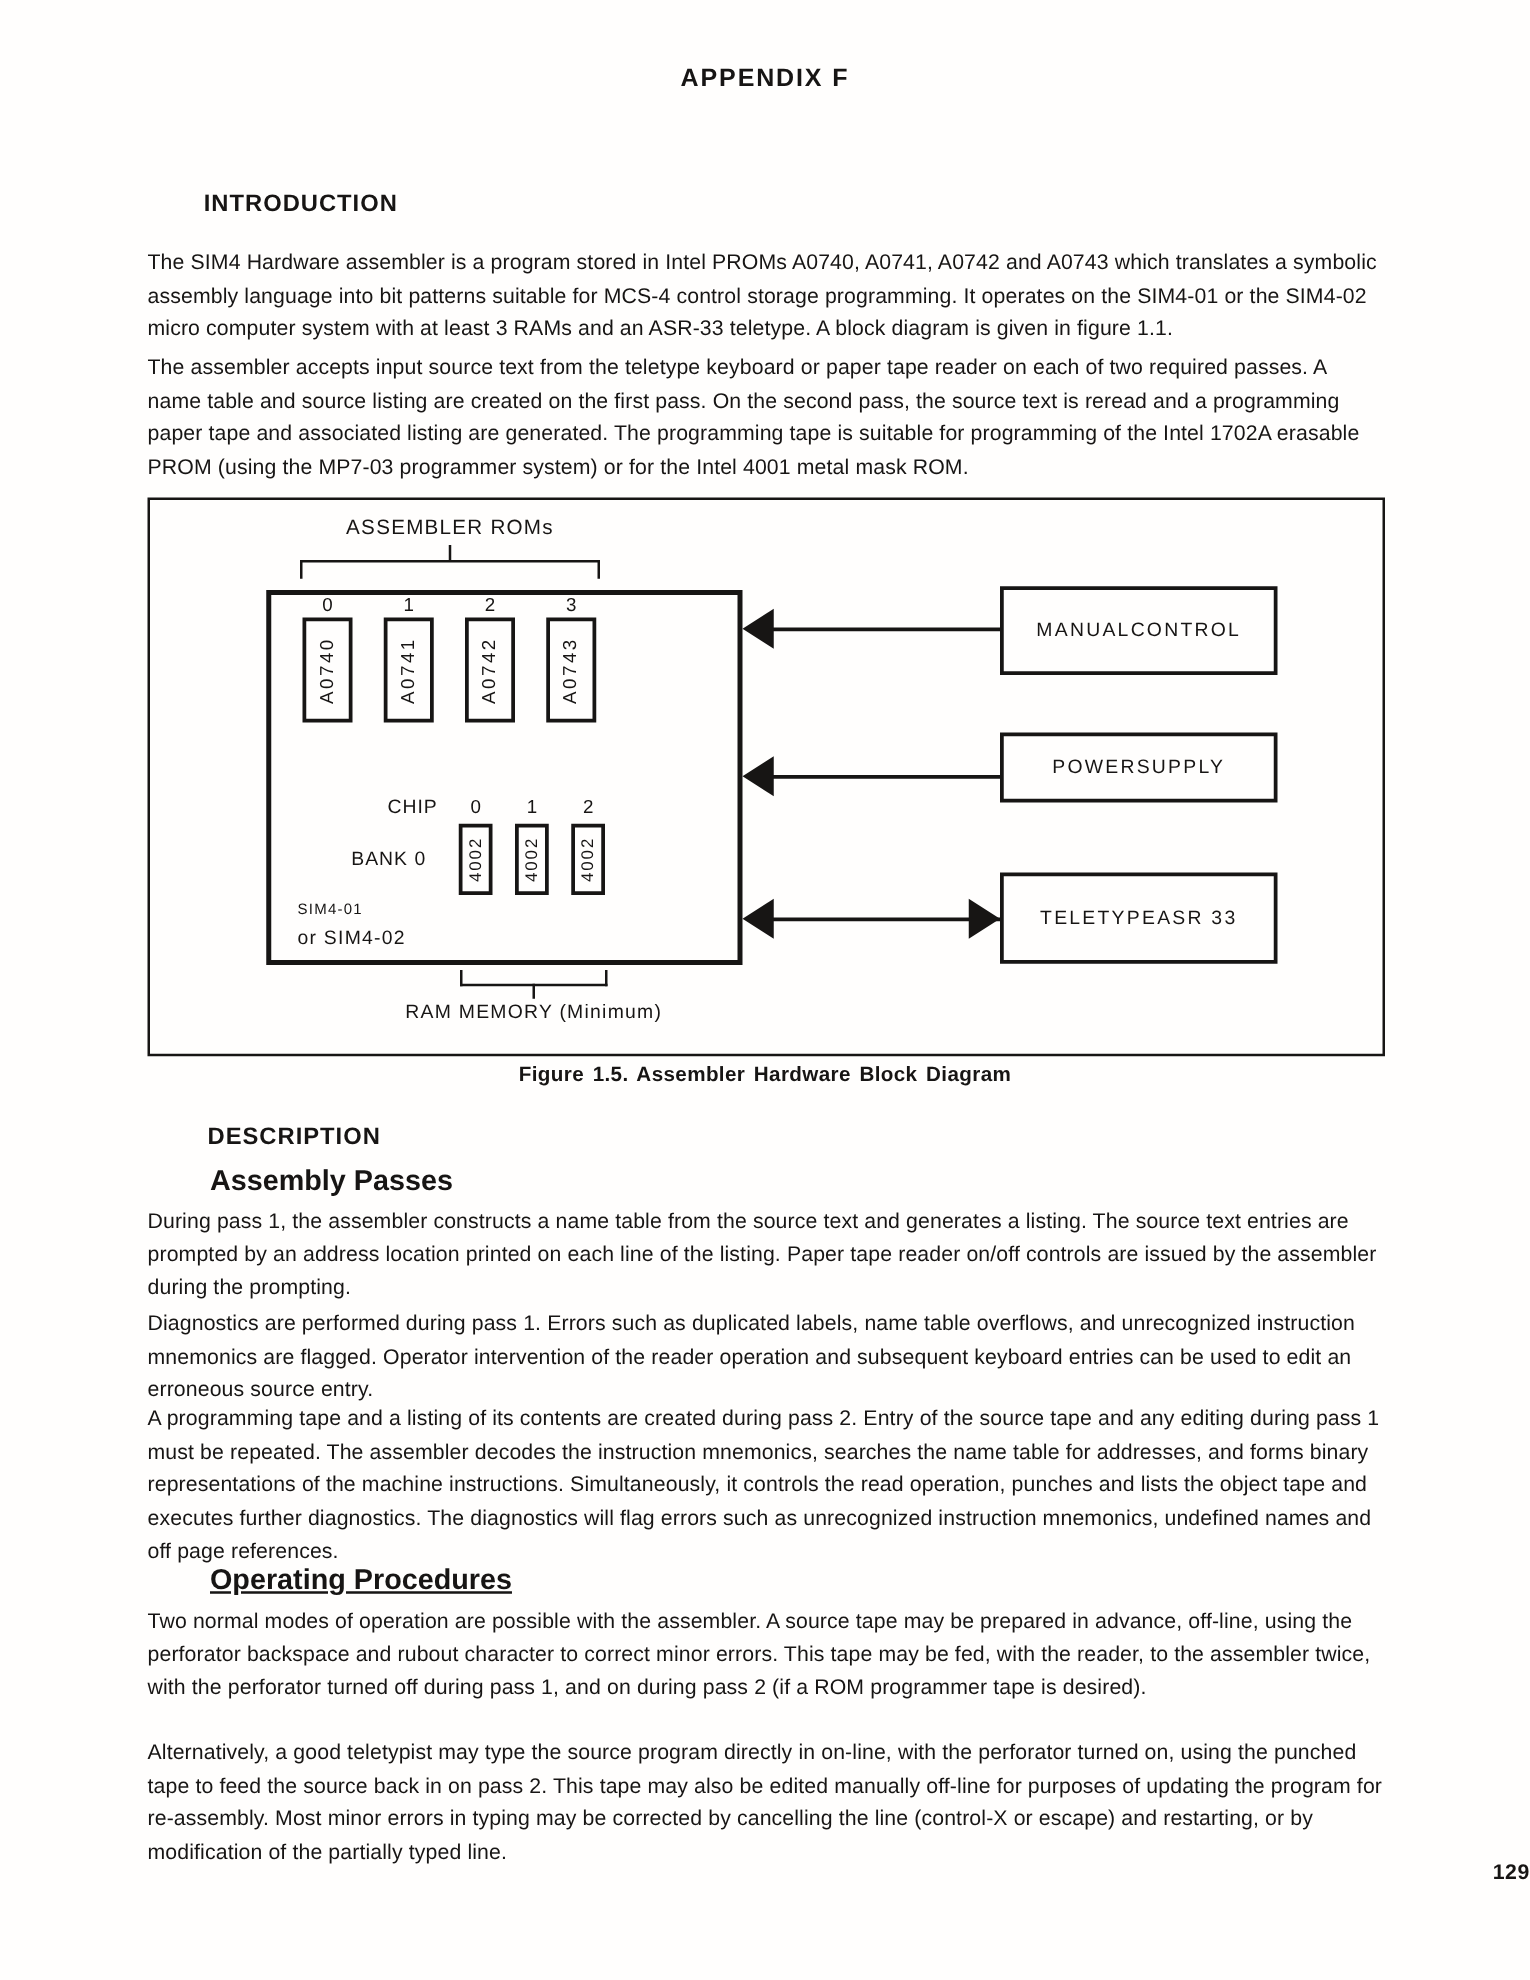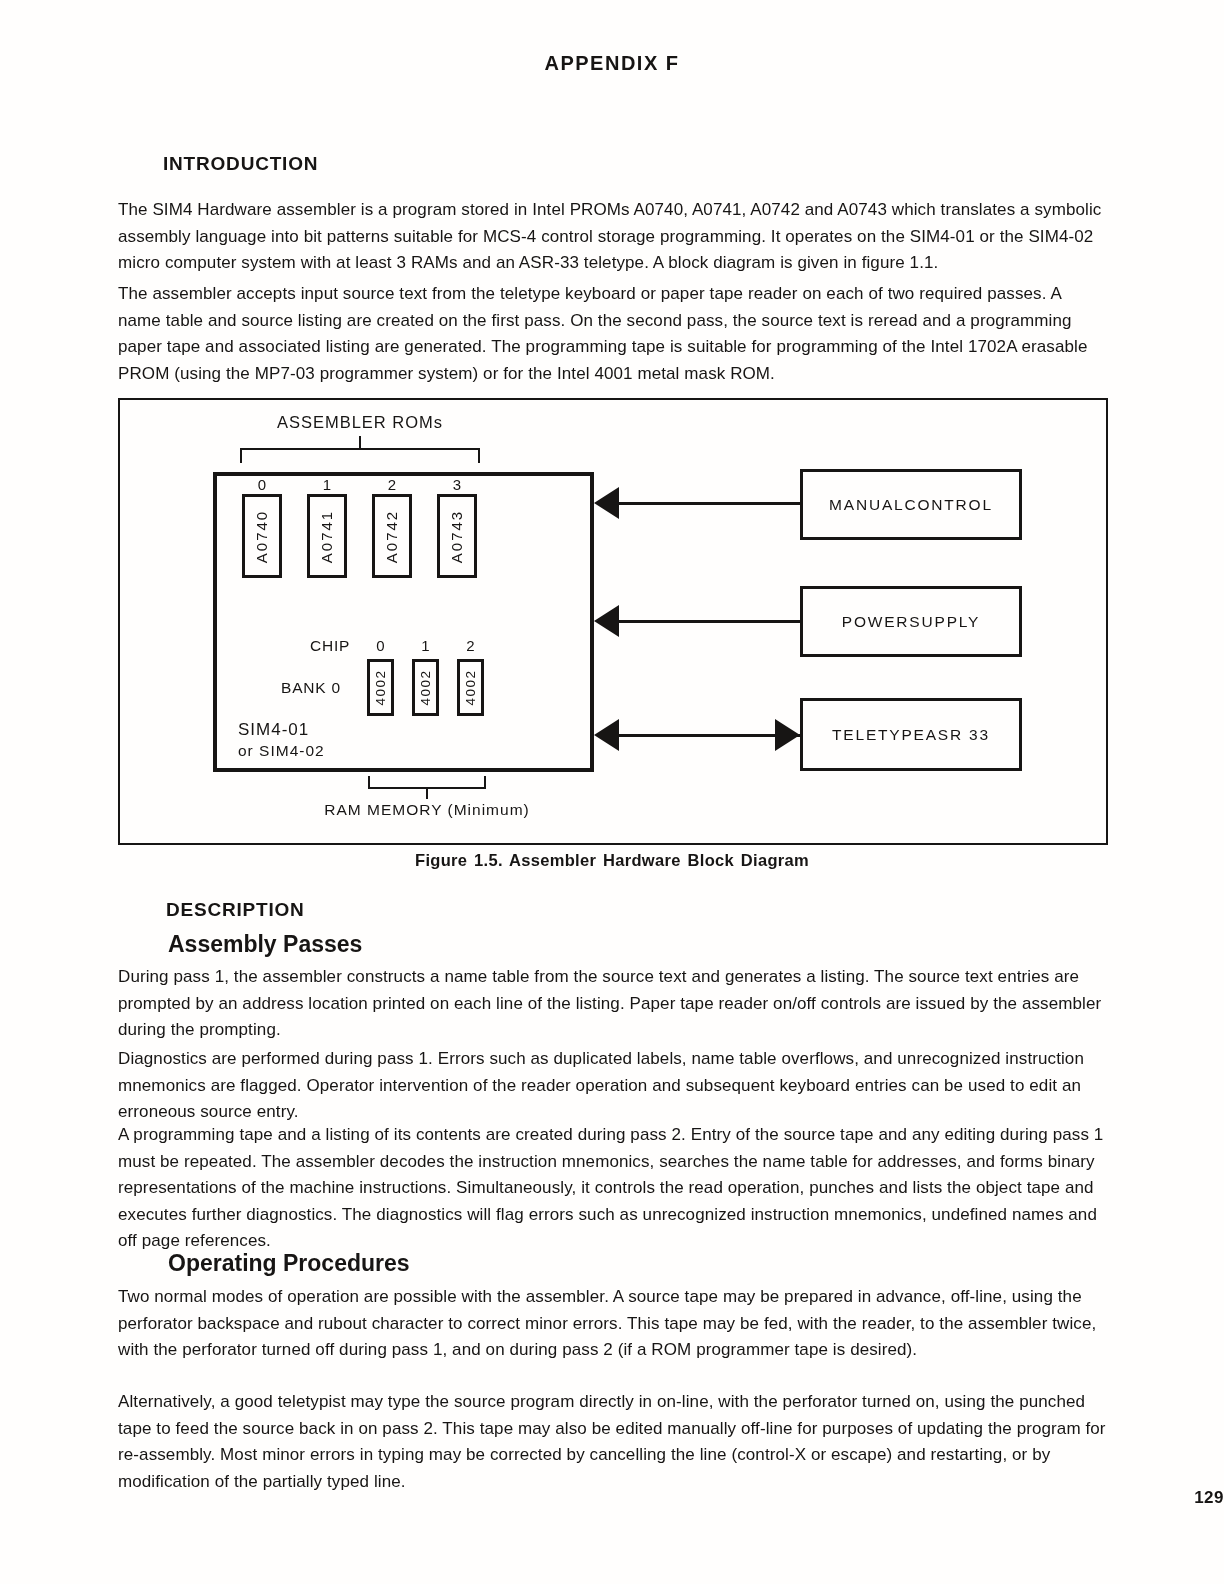--- a/index.html
+++ b/index.html
@@ -19,21 +19,21 @@
   }
   .doc-title {
     top:108px; left:0; width:100%;
     text-align:center; font-size:20px; font-weight:bold; letter-spacing:0.3px;
   }
   .h1 { font-size:19px; font-weight:bold; letter-spacing:0.8px; }
   .h1.intro { top:153px; left:163px; }
   .h1.desc  { top:899px; left:166px; }
   .h2 { font-size:23px; font-weight:bold; }
   .h2.ap { top:931px;  left:168px; }
-  .h2.op { top:1250px; left:168px; }
+  .h2.op { top:1250px; left:168px;text-decoration:underline; }
   .body-par {
     left:118px; width:990px;
     font-size:17px; line-height:26.5px; letter-spacing:0.1px;
   }
   .p-i1 { top:197px; }
   .p-i2 { top:281px; }
   .p-a1 { top:964px; }
   .p-a2 { top:1046px; }
   .p-a3 { top:1122px; }
   .p-o1 { top:1284px; }
@@ -75,21 +75,21 @@
   .rn0 { left:25px; } .rn1 { left:90px; } .rn2 { left:155px; } .rn3 { left:220px; }
 
   .ram-chip { top:183px; width:27px; height:57px; }
   .ram-chip span { font-size:13.5px; letter-spacing:1.5px; }
   .mc0 { left:150px; } .mc1 { left:195px; } .mc2 { left:240px; }
   .ram-num { position:absolute; top:161px; width:27px; text-align:center; font-size:15px; }
   .mn0 { left:150px; } .mn1 { left:195px; } .mn2 { left:240px; }
 
   .chip-label { left:93px;  top:161px; font-size:15.5px; letter-spacing:0.8px; }
   .bank-label { left:64px;  top:203px; font-size:15.5px; letter-spacing:0.8px; }
-  .sys-line1  { left:21px;  top:244px; font-size:17px; }
+  .sys-line1  { left:21px;  top:244px; font-size:12px; }
   .sys-line2  { left:21px;  top:266px; font-size:15.5px; }
 
   
   .bk { background:#171514; }
   .roms-bk-h { left:120px; top:48px; width:240px; height:2px; }
   .roms-bk-l { left:120px; top:48px; width:2px;  height:15px; }
   .roms-bk-r { left:358px; top:48px; width:2px;  height:15px; }
   .roms-bk-c { left:239px; top:36px; width:2px;  height:12px; }
 
   .ram-bk-l { left:248px; top:376px; width:2px;  height:13px; }
@@ -99,21 +99,21 @@
   .ram-label { top:401px; left:157px; width:300px; text-align:center; font-size:15.5px; }
 
   
   .ext-box {
     position:absolute; left:680px; width:222px;
     border:3px solid #171514; background:#fffefd;
     display:flex; flex-direction:row; align-items:center; justify-content:center;
   }
   .ext-box div { font-size:15.5px; letter-spacing:1.8px; line-height:22px; color:#171514; }
   .box-manual   { top:69px;  height:71px; }
-  .box-power    { top:186px; height:71px; }
+  .box-power    { top:186px; height:56px; }
   .box-teletype { top:298px; height:73px; }
 
   
   .a-line { position:absolute; height:3px; background:#171514; }
   .al-manual   { top:102px; left:482px; width:198px; }
   .al-power    { top:220px; left:482px; width:198px; }
   .al-teletype { top:334px; left:482px; width:198px; }
   .a-head { position:absolute; width:0; height:0; }
   .a-left  { border-top:16px solid transparent; border-bottom:16px solid transparent; border-right:25px solid #171514; }
   .a-right { border-top:16px solid transparent; border-bottom:16px solid transparent; border-left:25px solid #171514; }

